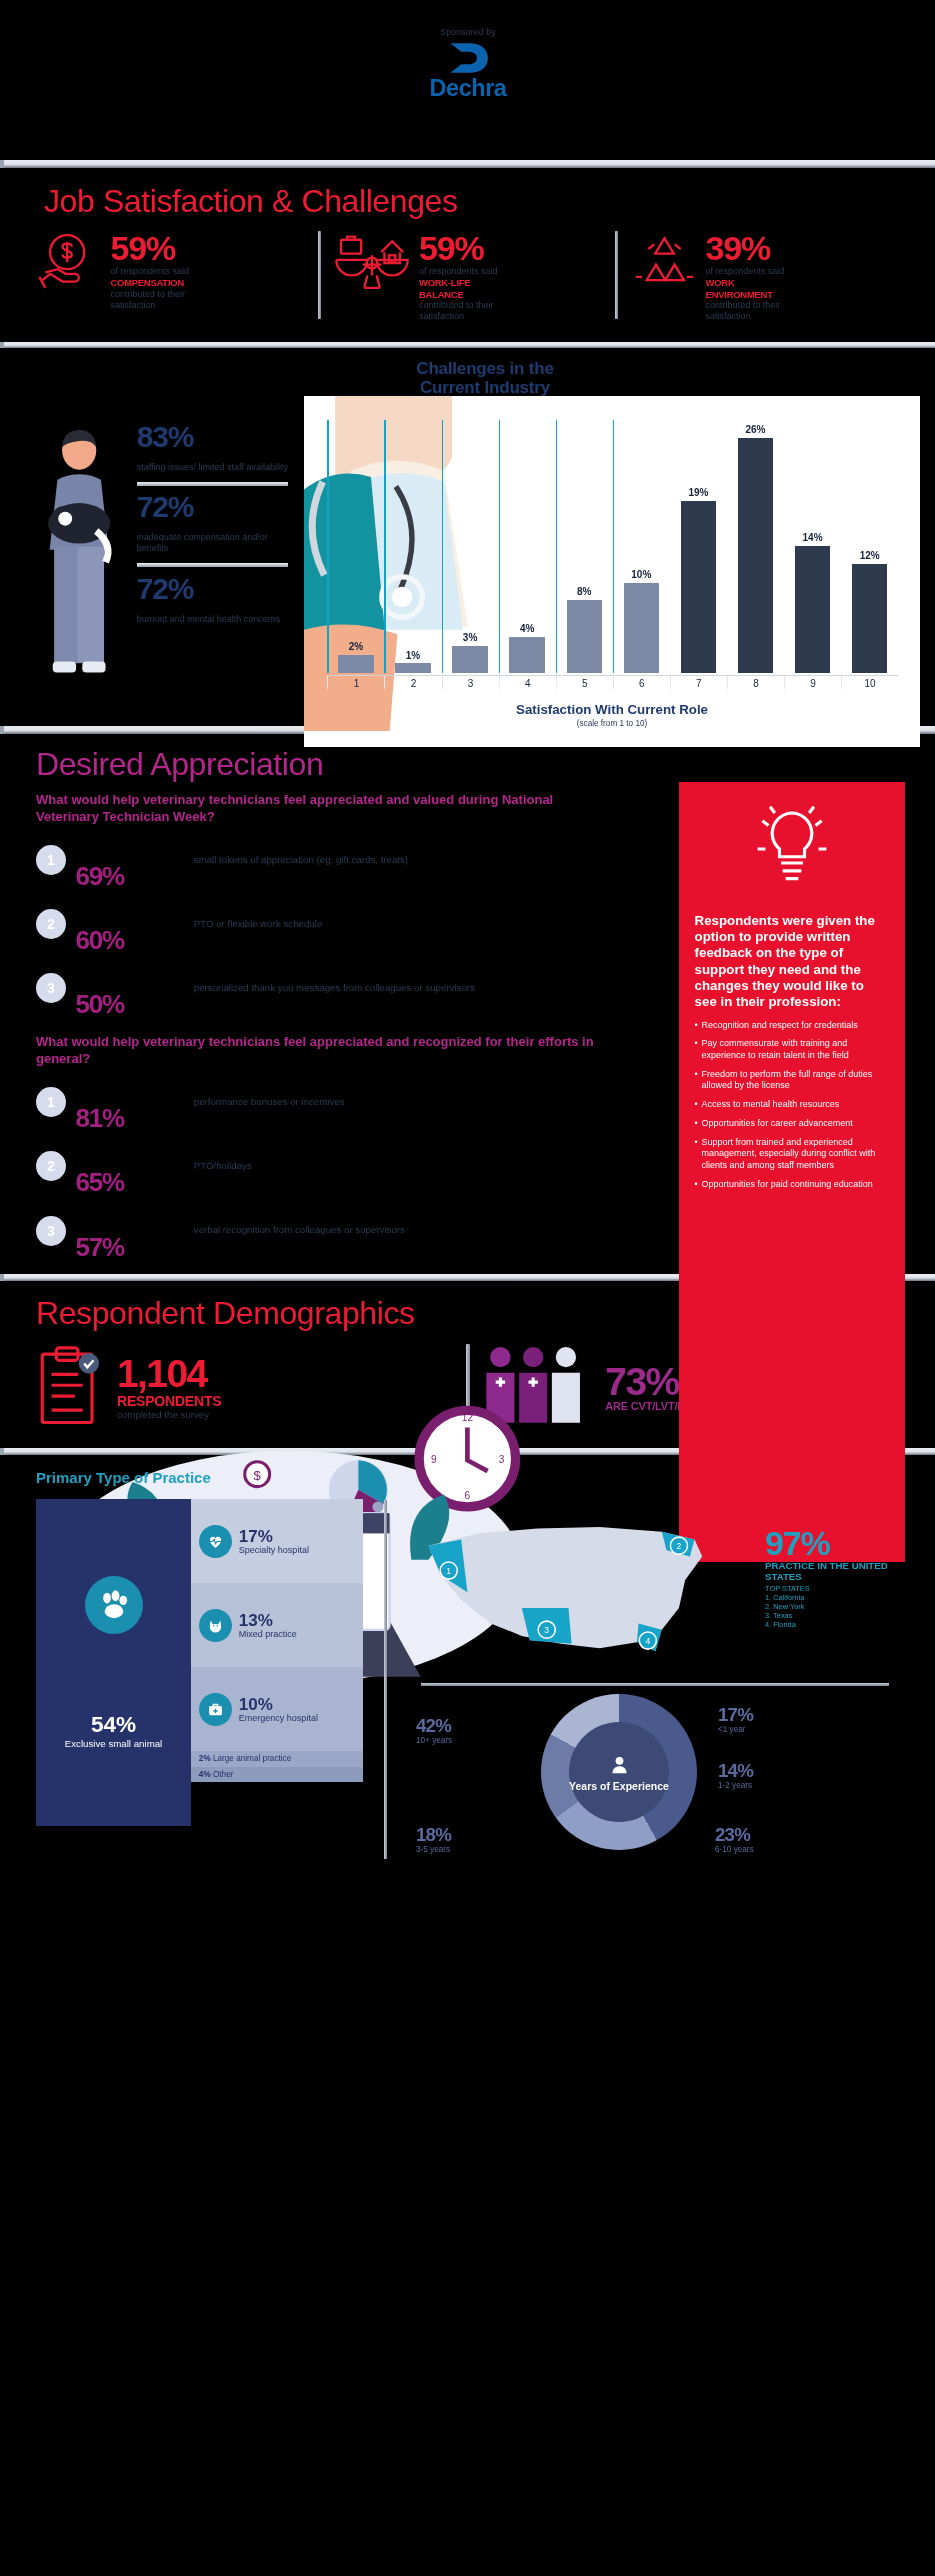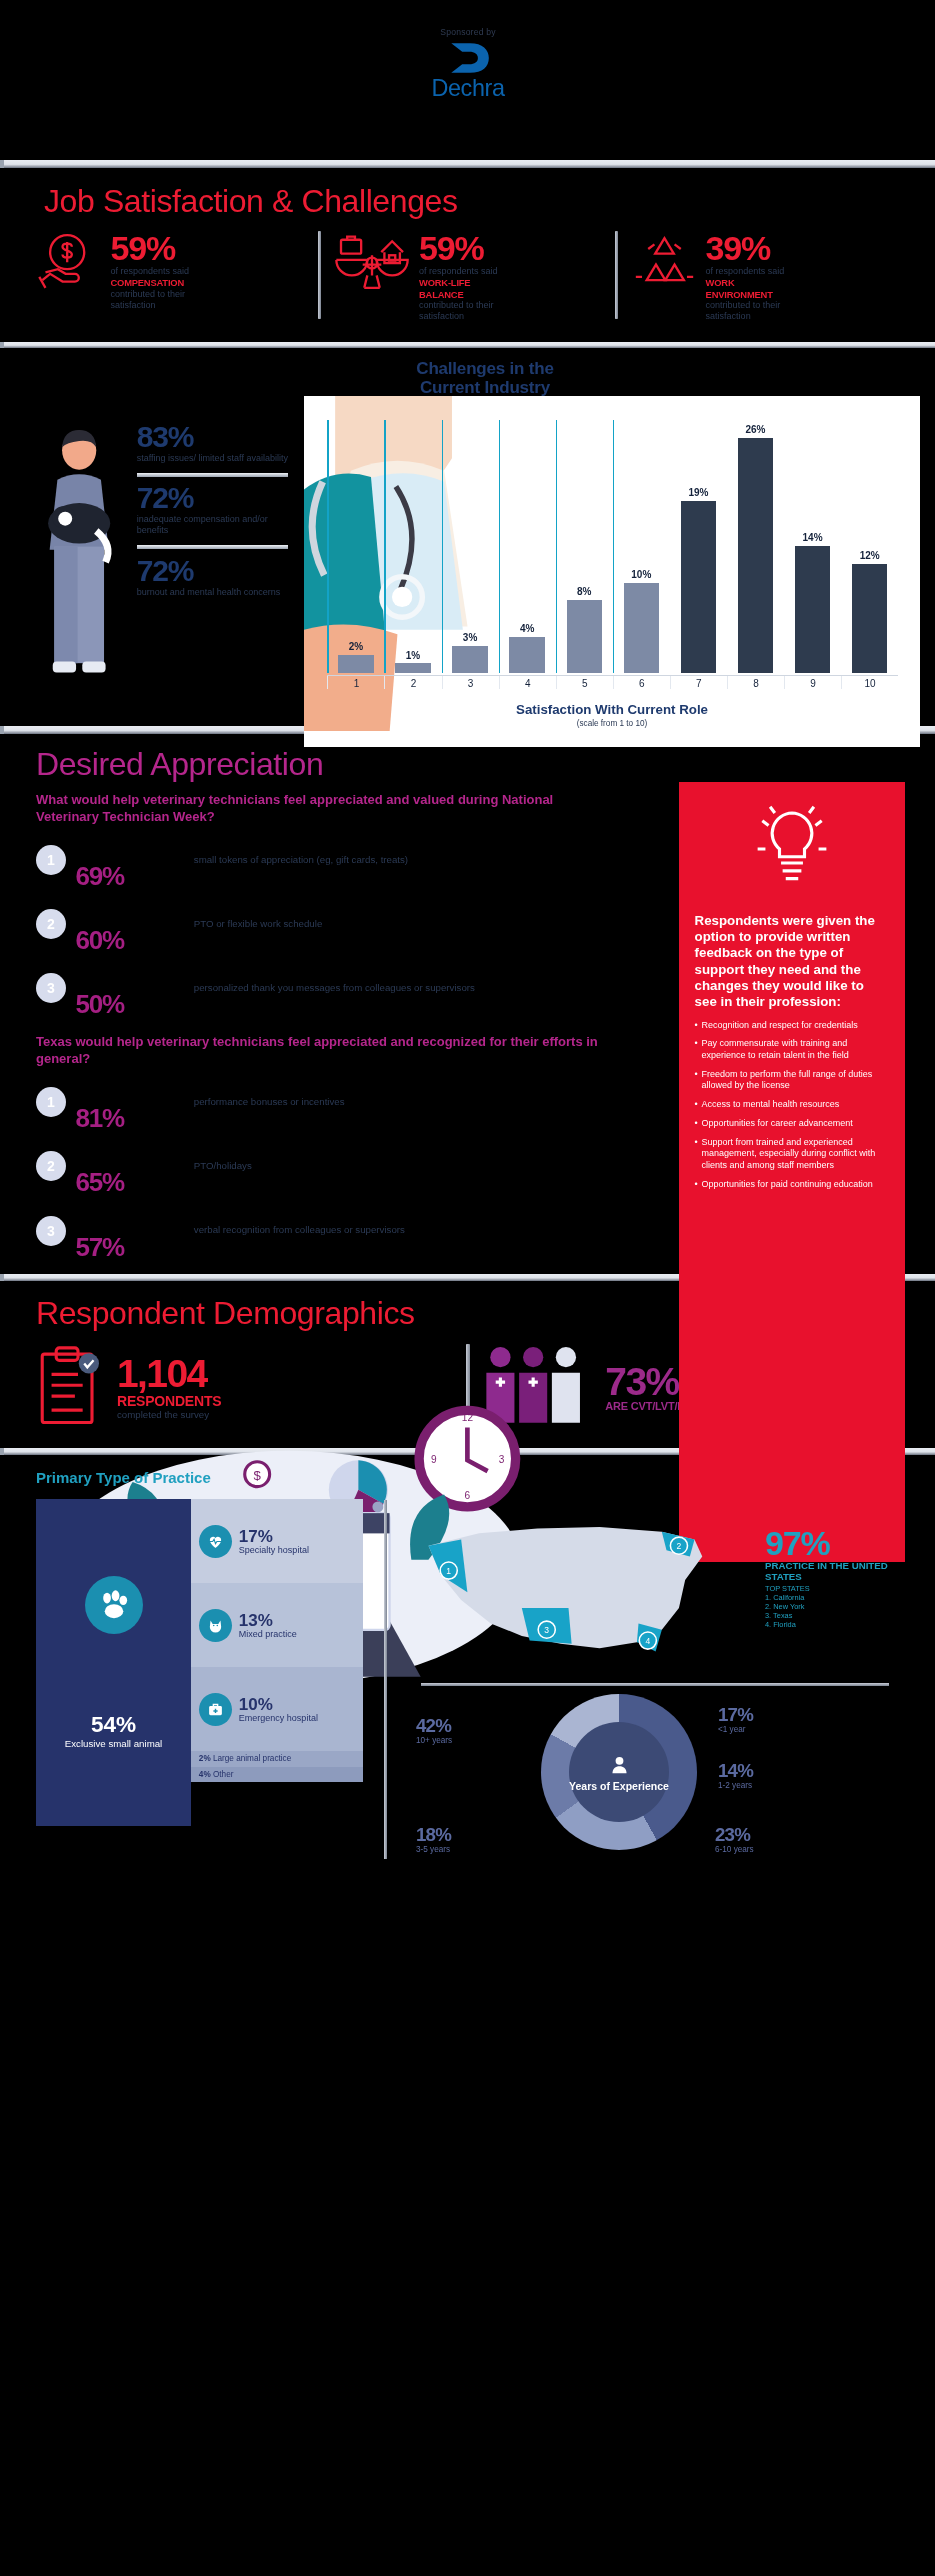--- a/index.html
+++ b/index.html
@@ -12,21 +12,21 @@
 
   
   .divider { height:7.8px; background:linear-gradient(to bottom,#e9ecf2 0%,#dfe3ea 55%,#6b7280 100%); border-left:4.7px solid #9aa3b0; }
   .divider.thin { height:5.5px; }
 
   
   .header { height:160px; position:relative; }
   .logo-wrap { position:absolute; left:50%; transform:translateX(-50%); top:26.5px; text-align:center; }
   .sponsored { color:#2f3b52; font-size:8.6px; letter-spacing:0.2px; margin-bottom:3.1px; font-family:"Liberation Sans",sans-serif; }
   .dechra-mark { width:44px; height:36px; margin:0 auto 1.6px; position:relative; }
-  .dechra-name { color:#0b63ad; font-size:23.4px; font-weight:normal; letter-spacing:-0.4px; line-height:1; }
+  .dechra-name { color:#0b63ad; font-size:23.4px; font-weight:bold; letter-spacing:-0.4px; line-height:1; }
 
   
   .sec-title { font-size:32px; font-weight:400; letter-spacing:-0.4px; line-height:1; }
   .sec-title.red { color:#ed1c33; }
   .sec-title.magenta { color:#b5268c; }
   .sub-q { font-weight:bold; font-size:13px; line-height:1.25; color:#b5268c; }
 
   
   .jobsat { padding:17px 0 20px 0; }
   .jobsat .sec-title { margin-left:44px; margin-bottom:11px; }
@@ -39,21 +39,21 @@
   .icon-red svg { display:block; }
 
   
   .challenges { position:relative; height:366px; }
   .ch-title { color:#1e3a6e; font-weight:bold; font-size:17px; line-height:1.08; margin:12.5px 0 0 34px; letter-spacing:-0.2px;text-align:center; }
   .ch-left { position:absolute; left:31px; top:62px; width:257px; display:flex; gap:4.7px; }
   .ch-person { width:101px; flex:none; }
   .ch-stats { flex:1; }
   .ch-item { padding-bottom:4.7px; }
   .ch-pct { color:#1e3a6e; font-size:30px; font-weight:bold; line-height:1; letter-spacing:-1.2px; }
-  .ch-lbl { color:#2b3a55; font-size:9px; line-height:1.2; margin-top:1px; }
+  .ch-lbl { color:#2b3a55; font-size:9px; line-height:1.2; margin-top:10px; }
   .ch-rule { height:3.9px; background:linear-gradient(to bottom,#eef1f6,#9aa3b0); margin:4.7px 0 6.2px 0; }
 
   
   .chart-wrap { position:absolute; left:304px; top:36px; width:616px; height:351px; overflow:hidden; }
   .chart-bg { position:absolute; inset:0; background:#fff; }
   .vet-art { position:absolute; left:0; top:0; width:257px; height:335px; }
   .chart { position:absolute; left:7.8px; top:7.8px; right:7.8px; bottom:0; }
   .bars { position:absolute; left:15.6px; right:14px; top:15.6px; height:253px; display:flex; align-items:flex-end; gap:0; }
   .bar-col { flex:1; position:relative; height:100%; display:flex; flex-direction:column; justify-content:flex-end; align-items:center; }
   .bar-col .sep { position:absolute; left:0; top:0; bottom:0; width:1.6px; background:#13a3c7; }
@@ -365,21 +365,21 @@
         <div class="rank-badge">2</div>
         <div class="rank-pct">60%</div>
         <div class="rank-lbl">PTO or flexible work schedule</div>
       </div>
       <div class="rank-row">
         <div class="rank-badge">3</div>
         <div class="rank-pct">50%</div>
         <div class="rank-lbl">personalized thank you messages from colleagues or supervisors</div>
       </div>
 
-      <div class="sub-q q2">Texas would help veterinary technicians feel appreciated and recognized for their efforts in general?</div>
+      <div class="sub-q q2">What would help veterinary technicians feel appreciated and recognized for their efforts in general?</div>
 
       <div class="rank-row">
         <div class="rank-badge">1</div>
         <div class="rank-pct">81%</div>
         <div class="rank-lbl">performance bonuses or incentives</div>
       </div>
       <div class="rank-row">
         <div class="rank-badge">2</div>
         <div class="rank-pct">65%</div>
         <div class="rank-lbl">PTO/holidays</div>

